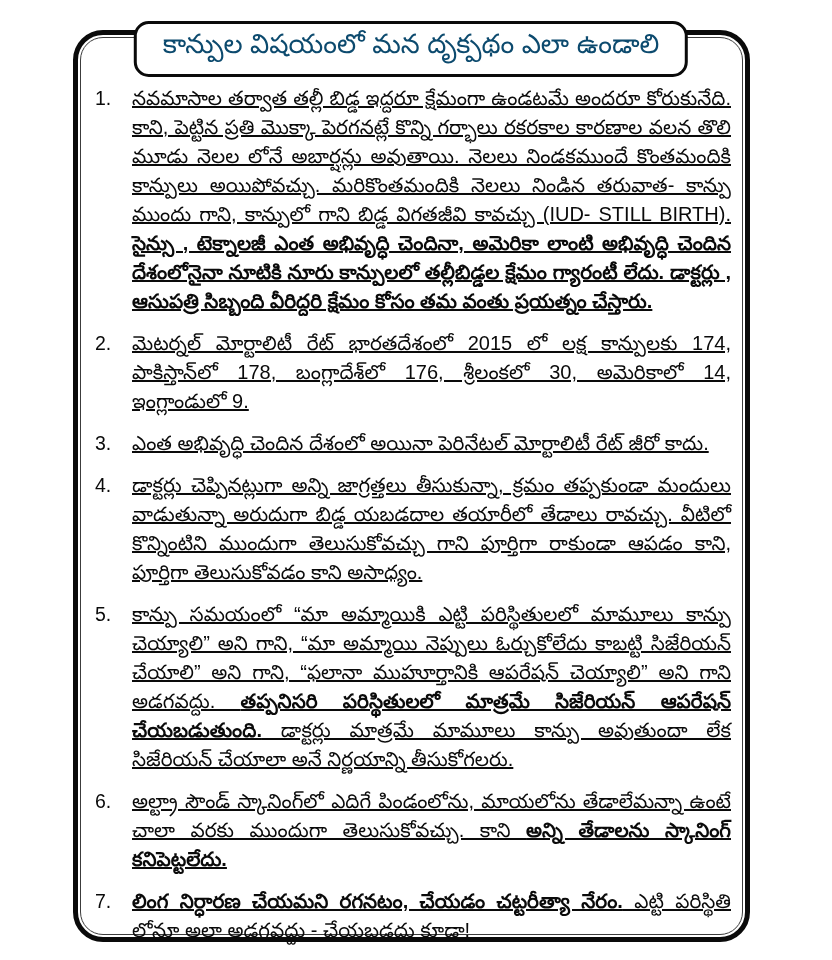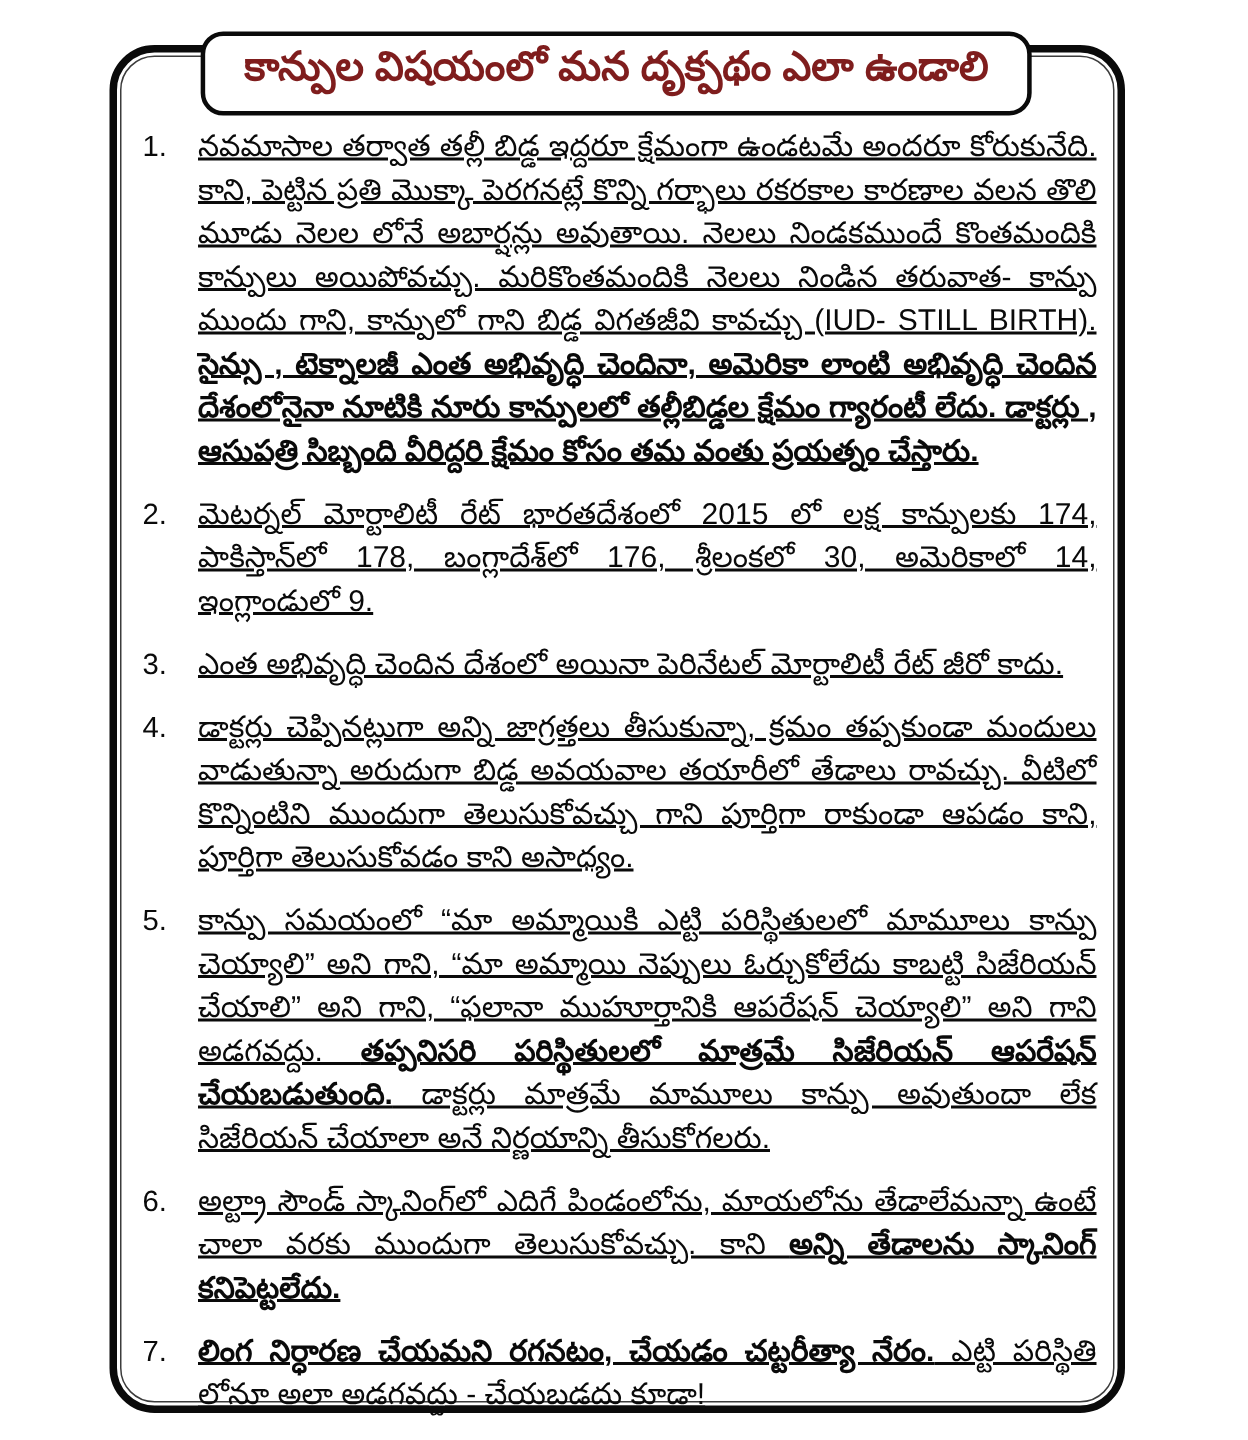--- a/index.html
+++ b/index.html
@@ -43,22 +43,22 @@
     transform: translateX(-50%);
     background: #ffffff;
     border: 3px solid #0a0a0a;
     border-radius: 15px;
     padding: 5px 26px 8px 26px;
     z-index: 3;
     white-space: nowrap;
   }
   .title-text {
     font-size: 27px;
-    font-weight: bold;
-    color: #7f1d1d;
+    font-weight: normal;
+    color: #0c4a6e;
   }
   
   .content {
     position: absolute;
     left: 95px;
     top: 84px;
     width: 636px;
     z-index: 2;
   }
   .item {
@@ -106,21 +106,21 @@
       <div class="item">
         <div class="num">2.</div>
         <div class="txt"><span>మెటర్నల్ మోర్టాలిటీ రేట్ భారతదేశంలో 2015 లో లక్ష కాన్పులకు 174, పాకిస్తాన్‌లో 178, బంగ్లాదేశ్‌లో 176, శ్రీలంకలో 30, అమెరికాలో 14, ఇంగ్లాండులో 9.</span></div>
       </div>
       <div class="item">
         <div class="num">3.</div>
         <div class="txt"><span>ఎంత అభివృద్ధి చెందిన దేశంలో అయినా పెరినేటల్ మోర్టాలిటీ రేట్ జీరో కాదు.</span></div>
       </div>
       <div class="item">
         <div class="num">4.</div>
-        <div class="txt"><span>డాక్టర్లు చెప్పినట్లుగా అన్ని జాగ్రత్తలు తీసుకున్నా, క్రమం తప్పకుండా మందులు వాడుతున్నా అరుదుగా బిడ్డ అవయవాల తయారీలో తేడాలు రావచ్చు. వీటిలో కొన్నింటిని ముందుగా తెలుసుకోవచ్చు గాని పూర్తిగా రాకుండా ఆపడం కాని, పూర్తిగా తెలుసుకోవడం కాని అసాధ్యం.</span></div>
+        <div class="txt"><span>డాక్టర్లు చెప్పినట్లుగా అన్ని జాగ్రత్తలు తీసుకున్నా, క్రమం తప్పకుండా మందులు వాడుతున్నా అరుదుగా బిడ్డ యబడదాల తయారీలో తేడాలు రావచ్చు. వీటిలో కొన్నింటిని ముందుగా తెలుసుకోవచ్చు గాని పూర్తిగా రాకుండా ఆపడం కాని, పూర్తిగా తెలుసుకోవడం కాని అసాధ్యం.</span></div>
       </div>
       <div class="item">
         <div class="num">5.</div>
         <div class="txt"><span>కాన్పు సమయంలో “మా అమ్మాయికి ఎట్టి పరిస్థితులలో మామూలు కాన్పు చెయ్యాలి” అని గాని, “మా అమ్మాయి నెప్పులు ఓర్చుకోలేదు కాబట్టి సిజేరియన్ చేయాలి” అని గాని, “ఫలానా ముహూర్తానికి ఆపరేషన్ చెయ్యాలి” అని గాని అడగవద్దు. </span><span class="b">తప్పనిసరి పరిస్థితులలో మాత్రమే సిజేరియన్ ఆపరేషన్ చేయబడుతుంది.</span><span> డాక్టర్లు మాత్రమే మామూలు కాన్పు అవుతుందా లేక సిజేరియన్ చేయాలా అనే నిర్ణయాన్ని తీసుకోగలరు.</span></div>
       </div>
       <div class="item">
         <div class="num">6.</div>
         <div class="txt"><span>అల్ట్రా సౌండ్ స్కానింగ్‌లో ఎదిగే పిండంలోను, మాయలోను తేడాలేమన్నా ఉంటే చాలా వరకు ముందుగా తెలుసుకోవచ్చు. కాని </span><span class="b">అన్ని తేడాలను స్కానింగ్ కనిపెట్టలేదు.</span></div>
       </div>
       <div class="item">

